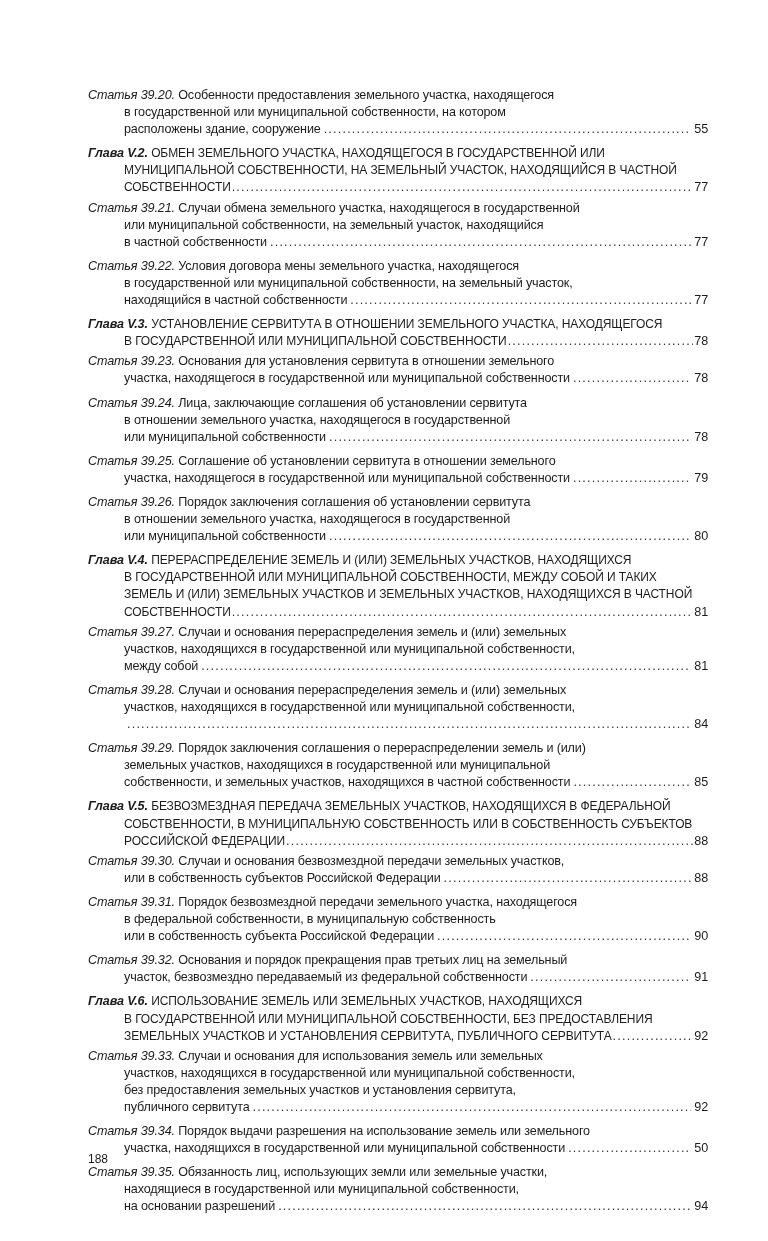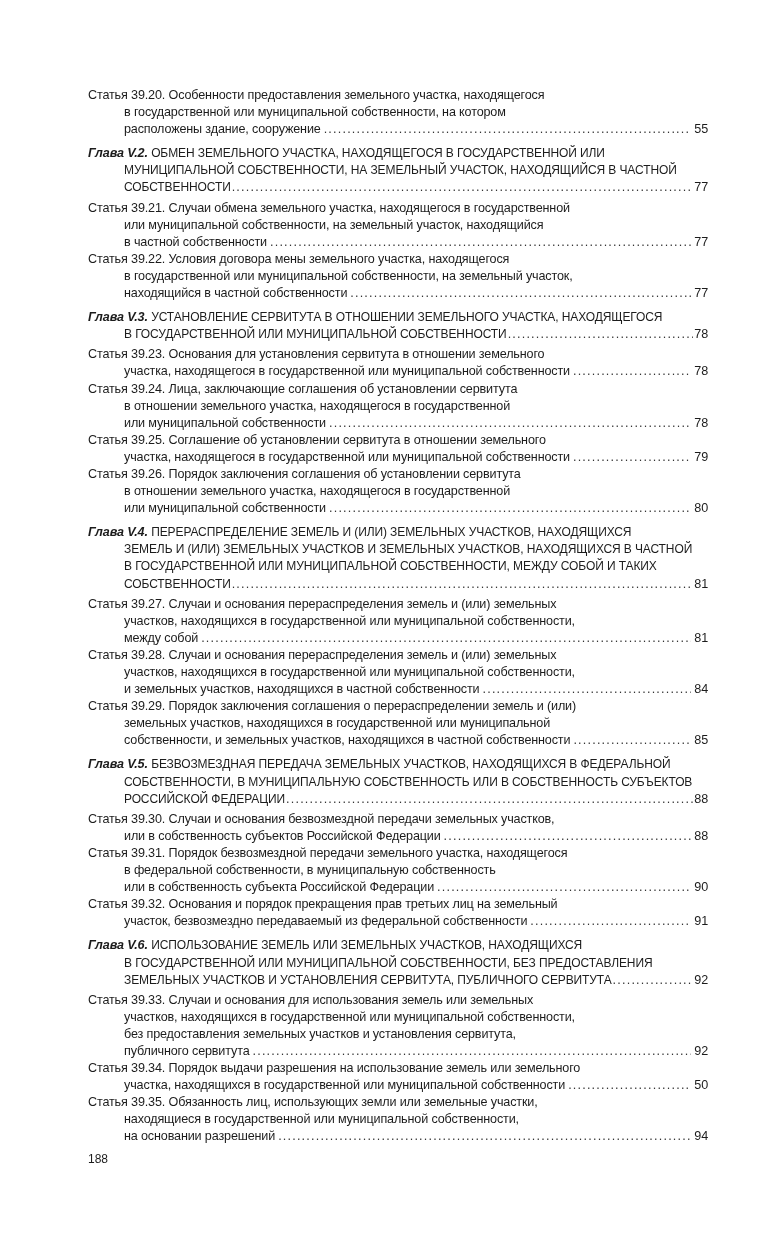--- a/index.html
+++ b/index.html
@@ -7,26 +7,26 @@
          font-family: "Liberation Sans", "DejaVu Sans", sans-serif; color: #1c1c1c; }
   .toc { position: absolute; left: 88px; top: 87px; width: 620px; }
   .entry { font-size: 12.6px; line-height: 17.1px; letter-spacing: -0.15px; }
   .entry .line { display: block; white-space: nowrap; }
   .entry .line.cont { padding-left: 36px; }
   .entry .last { display: flex; align-items: baseline; padding-left: 36px; }
   .entry .last .txt { white-space: nowrap; flex: 0 0 auto; }
   .entry .last .dots { flex: 1 1 auto; overflow: hidden; white-space: nowrap; margin: 0 3px; color: #333; letter-spacing: 1.2px; }
   .entry .last .dots::after { content: "................................................................................................................................................................................................................."; }
   .entry .last .page { flex: 0 0 auto; }
-  .entry .label { }
+  .entry .label { font-style: italic; }
   .chapter { margin-top: 7px; margin-bottom: 3px; }
   .chapter .label { font-weight: bold; font-style: italic; }
   .chapter .cap { font-size: 12px; letter-spacing: -0.1px; }
   .chapter .last .dots { margin-left: 1px; margin-right: 1px; }
-  .article + .article { margin-top: 0; }
+  .article + .article { margin-top: 7px; }
   .page-number { position: absolute; left: 88px; top: 1152px; font-size: 12px; color: #1c1c1c; }
 </style>
 </head>
 <body>
 
 <div class="toc" id="toc">
     <div class="entry article">
       <span class="line"><span class="txt"><span class="label">Статья 39.20.</span> <span>Особенности предоставления земельного участка, находящегося</span></span></span>
       <span class="line cont"><span class="txt"><span>в государственной или муниципальной собственности, на котором</span></span></span>
       <div class="last">
@@ -99,42 +99,41 @@
       <span class="line"><span class="txt"><span class="label">Статья 39.26.</span> <span>Порядок заключения соглашения об установлении сервитута</span></span></span>
       <span class="line cont"><span class="txt"><span>в отношении земельного участка, находящегося в государственной</span></span></span>
       <div class="last">
         <span class="txt"><span>или муниципальной собственности</span></span>
         <span class="dots"></span>
         <span class="page">80</span>
       </div>
     </div>
     <div class="entry chapter">
       <span class="line"><span class="txt"><span class="label">Глава V.4.</span> <span class="cap">ПЕРЕРАСПРЕДЕЛЕНИЕ ЗЕМЕЛЬ И (ИЛИ) ЗЕМЕЛЬНЫХ УЧАСТКОВ, НАХОДЯЩИХСЯ</span></span></span>
+      <span class="line cont"><span class="txt"><span class="cap">В ГОСУДАРСТВЕННОЙ ИЛИ МУНИЦИПАЛЬНОЙ СОБСТВЕННОСТИ, МЕЖДУ СОБОЙ И ТАКИХ</span></span></span>
       <span class="line cont"><span class="txt"><span class="cap">ЗЕМЕЛЬ И (ИЛИ) ЗЕМЕЛЬНЫХ УЧАСТКОВ И ЗЕМЕЛЬНЫХ УЧАСТКОВ, НАХОДЯЩИХСЯ В ЧАСТНОЙ</span></span></span>
-      <span class="line cont"><span class="txt"><span class="cap">В ГОСУДАРСТВЕННОЙ ИЛИ МУНИЦИПАЛЬНОЙ СОБСТВЕННОСТИ, МЕЖДУ СОБОЙ И ТАКИХ</span></span></span>
       <div class="last">
         <span class="txt"><span class="cap">СОБСТВЕННОСТИ</span></span>
         <span class="dots"></span>
         <span class="page">81</span>
       </div>
     </div>
     <div class="entry article">
       <span class="line"><span class="txt"><span class="label">Статья 39.27.</span> <span>Случаи и основания перераспределения земель и (или) земельных</span></span></span>
       <span class="line cont"><span class="txt"><span>участков, находящихся в государственной или муниципальной собственности,</span></span></span>
       <div class="last">
         <span class="txt"><span>между собой</span></span>
         <span class="dots"></span>
         <span class="page">81</span>
       </div>
     </div>
     <div class="entry article">
       <span class="line"><span class="txt"><span class="label">Статья 39.28.</span> <span>Случаи и основания перераспределения земель и (или) земельных</span></span></span>
       <span class="line cont"><span class="txt"><span>участков, находящихся в государственной или муниципальной собственности,</span></span></span>
       <div class="last">
-        <span class="txt"><span>и земельных участков, находящихся в частной собственности</span></span>
         <span class="dots"></span>
         <span class="page">84</span>
       </div>
     </div>
     <div class="entry article">
       <span class="line"><span class="txt"><span class="label">Статья 39.29.</span> <span>Порядок заключения соглашения о перераспределении земель и (или)</span></span></span>
       <span class="line cont"><span class="txt"><span>земельных участков, находящихся в государственной или муниципальной</span></span></span>
       <div class="last">
         <span class="txt"><span>собственности, и земельных участков, находящихся в частной собственности</span></span>
         <span class="dots"></span>

